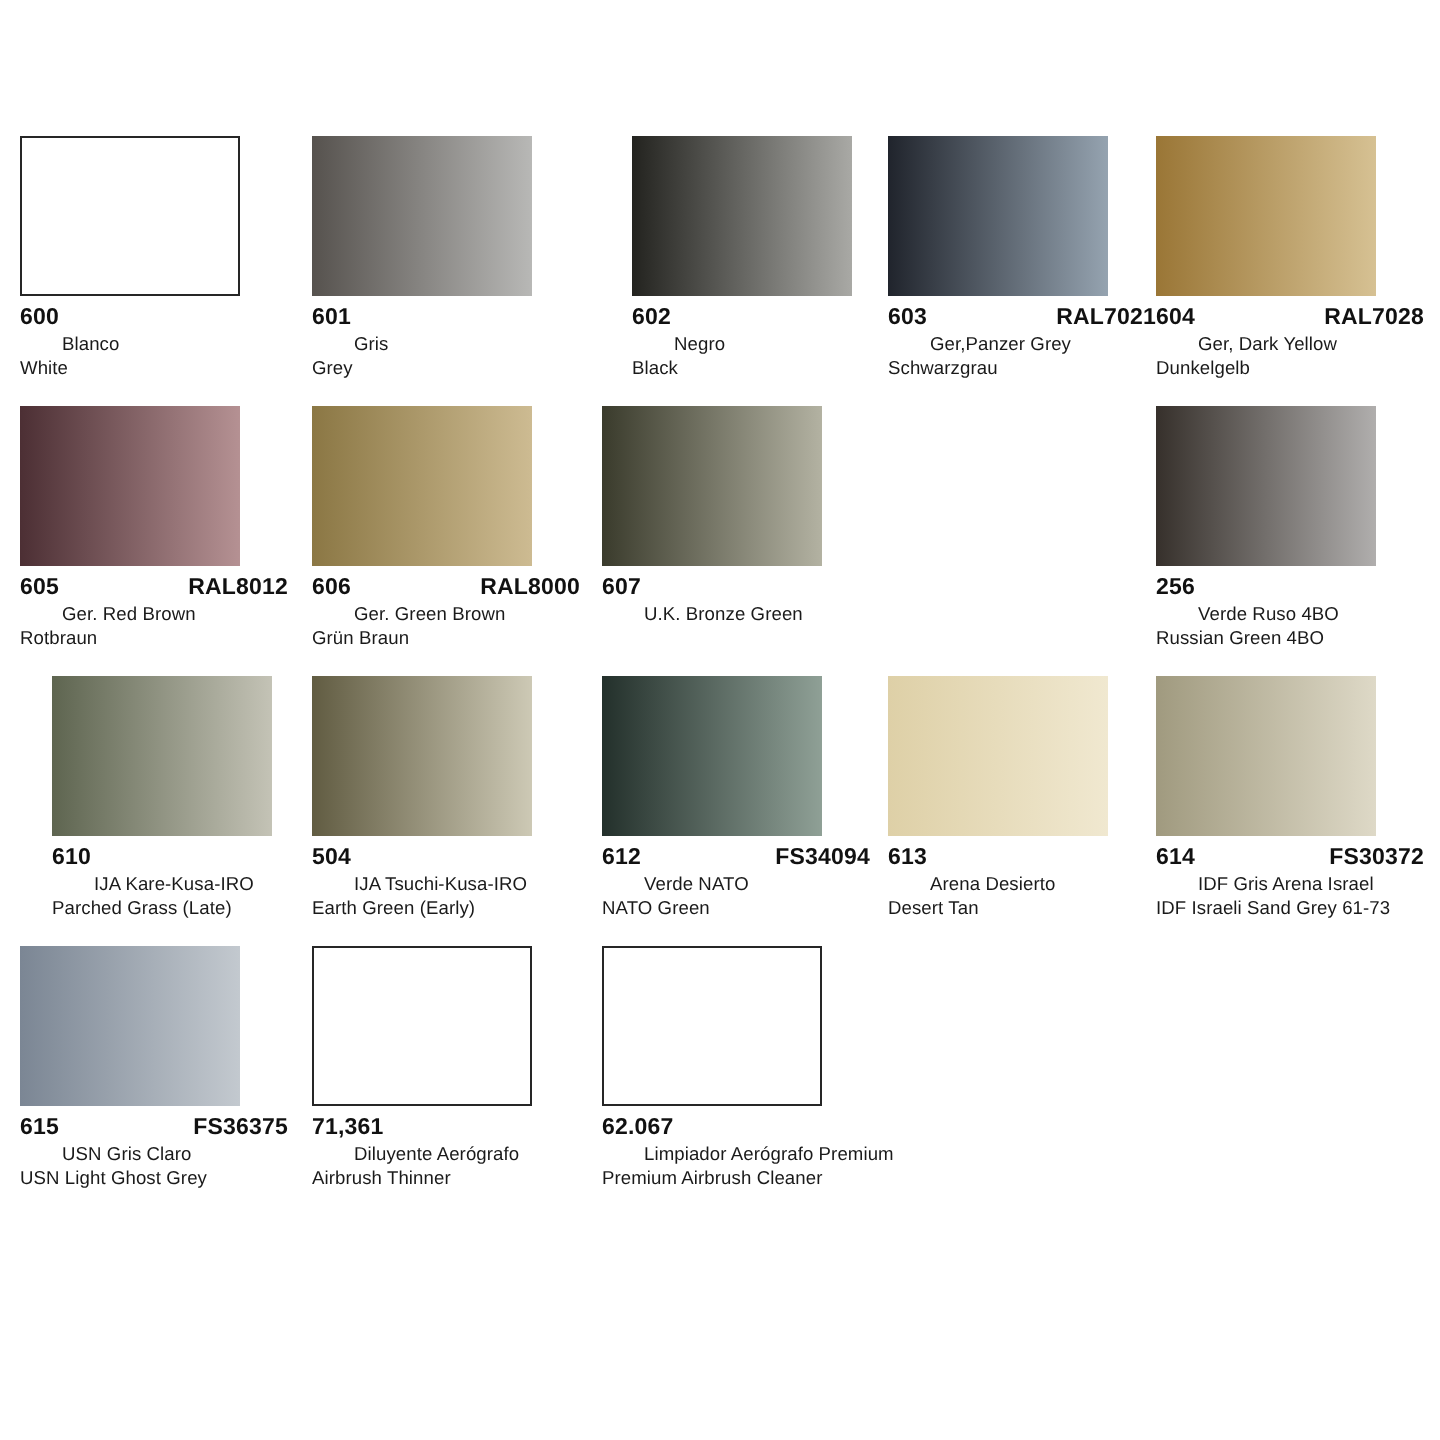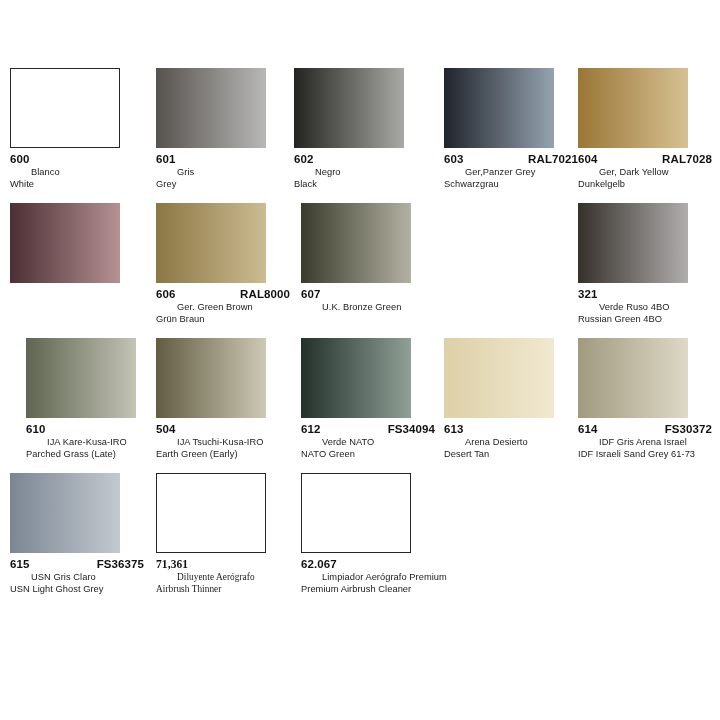--- a/index.html
+++ b/index.html
@@ -93,21 +93,21 @@
         <div class="swatch" style="width: 110px; height: 80px; background: linear-gradient(to right, rgb(86, 82, 78) 0%, rgb(184, 184, 182) 100%);"></div>
         <div class="labels">
           <div class="code-row">
             <span class="code">601</span>
             <span class="ref"></span>
           </div>
           <div class="name-es">Gris</div>
           <div class="name-en">Grey</div>
         </div>
       </div>
-      <div class="cell" style="left: 294px;">
+      <div class="cell" style="left: 316px;">
         <div class="swatch" style="width: 110px; height: 80px; background: linear-gradient(to right, rgb(35, 35, 31) 0%, rgb(169, 169, 165) 100%);"></div>
         <div class="labels">
           <div class="code-row">
             <span class="code">602</span>
             <span class="ref"></span>
           </div>
           <div class="name-es">Negro</div>
           <div class="name-en">Black</div>
         </div>
       </div>
@@ -130,20 +130,28 @@
             <span class="ref">RAL7028</span>
           </div>
           <div class="name-es">Ger, Dark Yellow</div>
           <div class="name-en">Dunkelgelb</div>
         </div>
       </div>
     </div>
     <div class="row" style="top: 203px;">
       <div class="cell" style="left: 10px;">
         <div class="swatch" style="width: 110px; height: 80px; background: linear-gradient(to right, rgb(76, 47, 52) 0%, rgb(181, 145, 147) 100%);"></div>
+        <div class="labels">
+          <div class="code-row">
+            <span class="code">605</span>
+            <span class="ref">RAL8012</span>
+          </div>
+          <div class="name-es">Ger. Red Brown</div>
+          <div class="name-en">Rotbraun</div>
+        </div>
       </div>
       <div class="cell" style="left: 156px;">
         <div class="swatch" style="width: 110px; height: 80px; background: linear-gradient(to right, rgb(139, 119, 68) 0%, rgb(205, 187, 146) 100%);"></div>
         <div class="labels">
           <div class="code-row">
             <span class="code">606</span>
             <span class="ref">RAL8000</span>
           </div>
           <div class="name-es">Ger. Green Brown</div>
           <div class="name-en">Grün Braun</div>
@@ -157,21 +165,21 @@
             <span class="ref"></span>
           </div>
           <div class="name-es">U.K. Bronze Green</div>
           <div class="name-en"></div>
         </div>
       </div>
       <div class="cell" style="left: 578px;">
         <div class="swatch" style="width: 110px; height: 80px; background: linear-gradient(to right, rgb(54, 48, 43) 0%, rgb(176, 174, 173) 100%);"></div>
         <div class="labels">
           <div class="code-row">
-            <span class="code">321</span>
+            <span class="code">256</span>
             <span class="ref"></span>
           </div>
           <div class="name-es">Verde Ruso 4BO</div>
           <div class="name-en">Russian Green 4BO</div>
         </div>
       </div>
     </div>
     <div class="row" style="top: 338px;">
       <div class="cell" style="left: 26px;">
         <div class="swatch" style="width: 110px; height: 80px; background: linear-gradient(to right, rgb(94, 101, 80) 0%, rgb(196, 195, 182) 100%);"></div>
@@ -234,21 +242,21 @@
         <div class="swatch" style="width: 110px; height: 80px; background: linear-gradient(to right, rgb(123, 134, 148) 0%, rgb(195, 201, 207) 100%);"></div>
         <div class="labels">
           <div class="code-row">
             <span class="code">615</span>
             <span class="ref">FS36375</span>
           </div>
           <div class="name-es">USN Gris Claro</div>
           <div class="name-en">USN Light Ghost Grey</div>
         </div>
       </div>
-      <div class="cell" style="left: 156px; font-family: Liberation Serif, serif;">
+      <div class="cell" style="left: 156px;">
         <div class="swatch bordered" style="width: 110px; height: 80px;"></div>
         <div class="labels">
           <div class="code-row">
             <span class="code">71,361</span>
             <span class="ref"></span>
           </div>
           <div class="name-es">Diluyente Aerógrafo</div>
           <div class="name-en">Airbrush Thinner</div>
         </div>
       </div>

